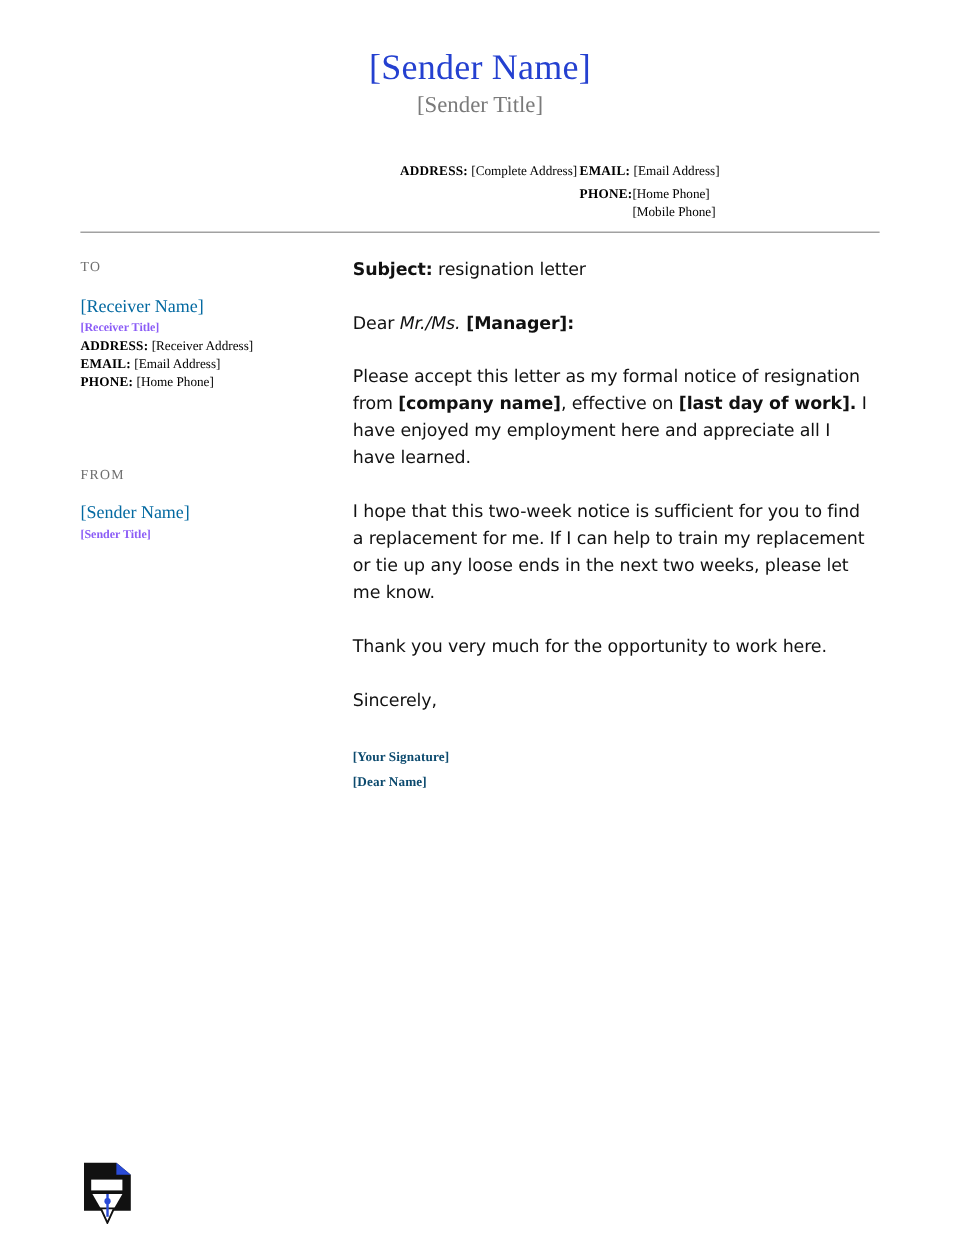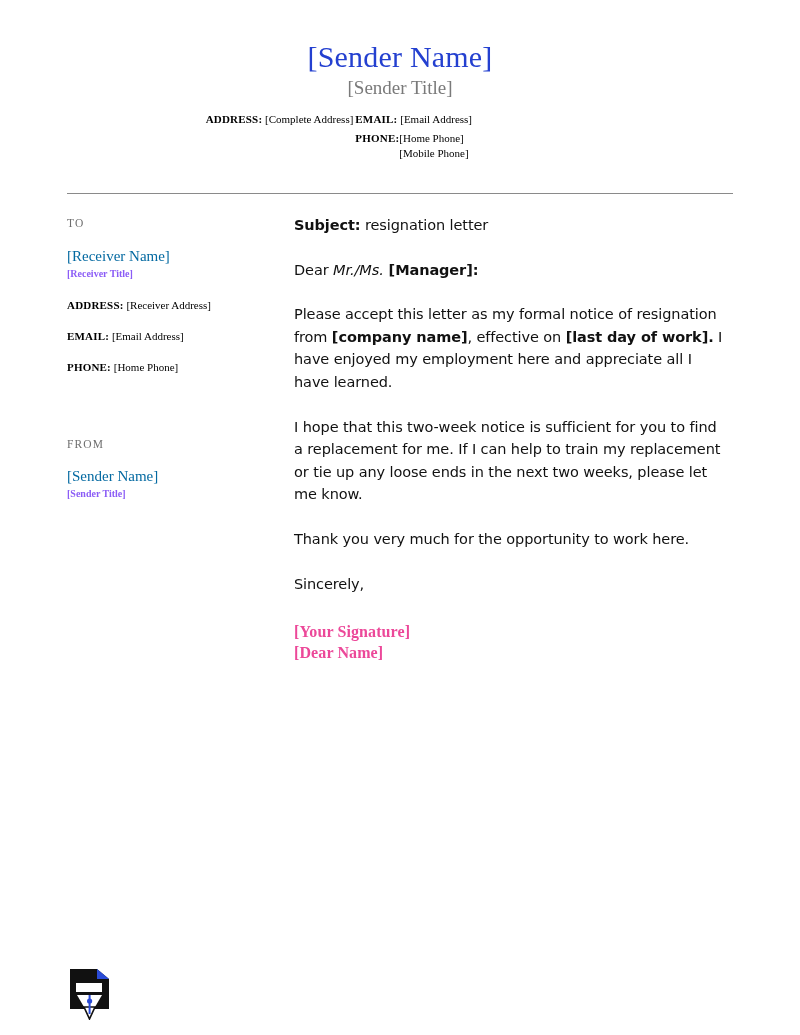--- a/index.html
+++ b/index.html
@@ -44,24 +44,24 @@
     font-size: 19px;
     line-height: 23px;
     color: #7a7a7a;
     margin-top: 2px;
   }
 
   
   .contact-row {
     position: absolute;
     left: 67px;
-    top: 112px;
+    top: 136px;
     width: 666px;
     display: flex;
-    justify-content: center;
+    justify-content: flex-end;
     align-items: flex-start;
   }
   .contact-left {
     font-size: 11px;
     line-height: 15px;
     padding-left: 11px;
   }
   .contact-right {
     font-size: 11px;
     line-height: 15px;
@@ -110,21 +110,20 @@
   .party-title {
     font-size: 10px;
     line-height: 16px;
     font-weight: bold;
     color: #8b5cf6;
     margin-top: 1px;
   }
   .detail-line {
     font-size: 11px;
     line-height: 15px;
-    margin-top: 16px;
   }
   .from-block { margin-top: 62px; }
   .from-block .party-name { margin-top: 16px; }
 
   
   .letter-body {
     position: absolute;
     left: 294px;
     top: 214px;
     width: 432px;
@@ -134,24 +133,24 @@
     color: #111111;
     letter-spacing: -0.1px;
   }
   .letter-body p { margin: 0; }
   .para-gap { height: 22px; }
   .b { font-weight: bold; }
   .i { font-style: italic; }
 
   .signature-block {
     font-family: "Liberation Serif", serif;
-    font-size: 16px;
+    font-size: 11px;
     line-height: 21px;
     font-weight: bold;
-    color: #ec4899;
+    color: #0c4a6e;
     letter-spacing: 0.1px;
   }
 
   
   .footer-logo {
     position: absolute;
     left: 68px;
     top: 965px;
     width: 44px;
     height: 55px;

